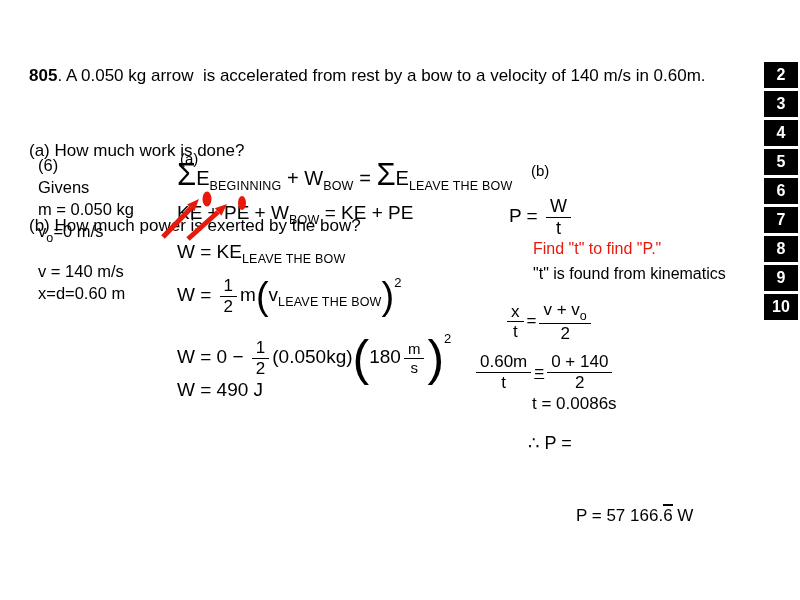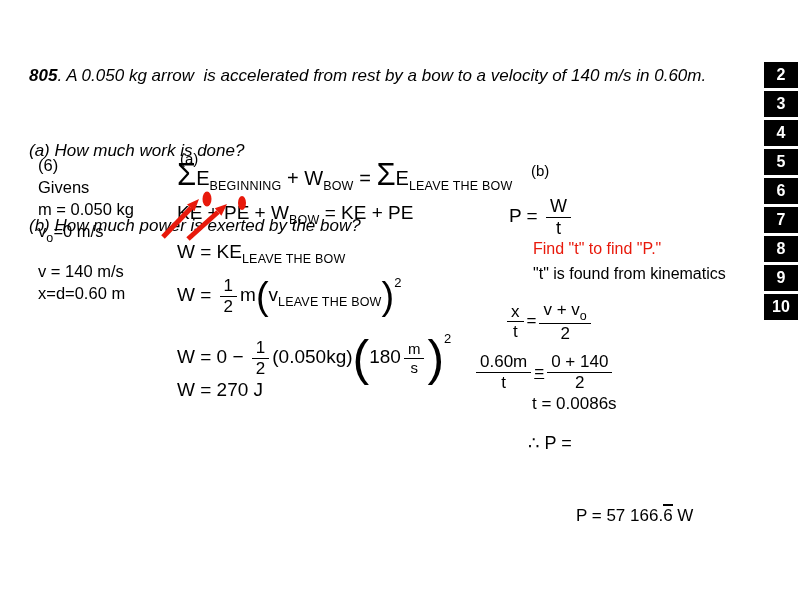--- a/index.html
+++ b/index.html
@@ -3,21 +3,21 @@
 <meta charset="utf-8">
 <style>
   html,body{margin:0;padding:0;}
   body{
     width:800px;height:600px;position:relative;overflow:hidden;
     background:#ffffff;color:#000;
     font-family:"Liberation Sans", sans-serif;
   }
   .abs{position:absolute;}
   
-  .title{left:29px;top:13px;font-size:17px;line-height:25px;white-space:pre-wrap;font-style:italic;}
+  .title{left:29px;top:13px;font-size:17px;line-height:25px;white-space:pre-wrap;}
   .title b{font-weight:bold;}
   
   .nav{left:764px;top:62px;display:flex;flex-direction:column;gap:3px;}
   .nav-box{width:34px;height:26px;background:#000;color:#fff;display:flex;
     align-items:center;justify-content:center;font-size:16px;font-weight:bold;cursor:pointer;}
   
   .givens{left:38px;top:154px;font-size:16.5px;line-height:22px;}
   .gap-top{margin-top:11px;}
   
   .eq{white-space:nowrap;}
@@ -89,21 +89,21 @@
 <div class="abs eq" style="left:177px;top:338px;font-size:19px;">
   <span>W = 0 − </span><span class="frac" style="font-size:17px;">
       <span class="fr-num">1</span>
       <span>2</span>
     </span><span>(0.050kg)</span><span class="paren50">(</span><span>180</span><span class="frac" style="font-size:15px;">
       <span class="fr-num">m</span>
       <span>s</span>
     </span><span class="paren50">)</span><span class="sup-hi2">2</span>
 </div>
 
-<div class="abs eq" style="left:177px;top:379px;font-size:19px;">W = 270 J</div>
+<div class="abs eq" style="left:177px;top:379px;font-size:19px;">W = 490 J</div>
 
 <svg class="abs" style="left:150px;top:180px;pointer-events:none;" width="130" height="80" viewBox="0 0 130 80">
   <g stroke="#e8190b" fill="#e8190b">
     <line x1="13" y1="57" x2="41" y2="28" stroke-width="5"></line>
     <polygon points="49,19 44.4,31.3 37,24.4" stroke="none"></polygon>
   </g>
   <g stroke="#e8190b" fill="#e8190b">
     <line x1="38" y1="59" x2="68" y2="32" stroke-width="5"></line>
     <polygon points="77,24 71.4,35.7 64.8,28.3" stroke="none"></polygon>
   </g>

